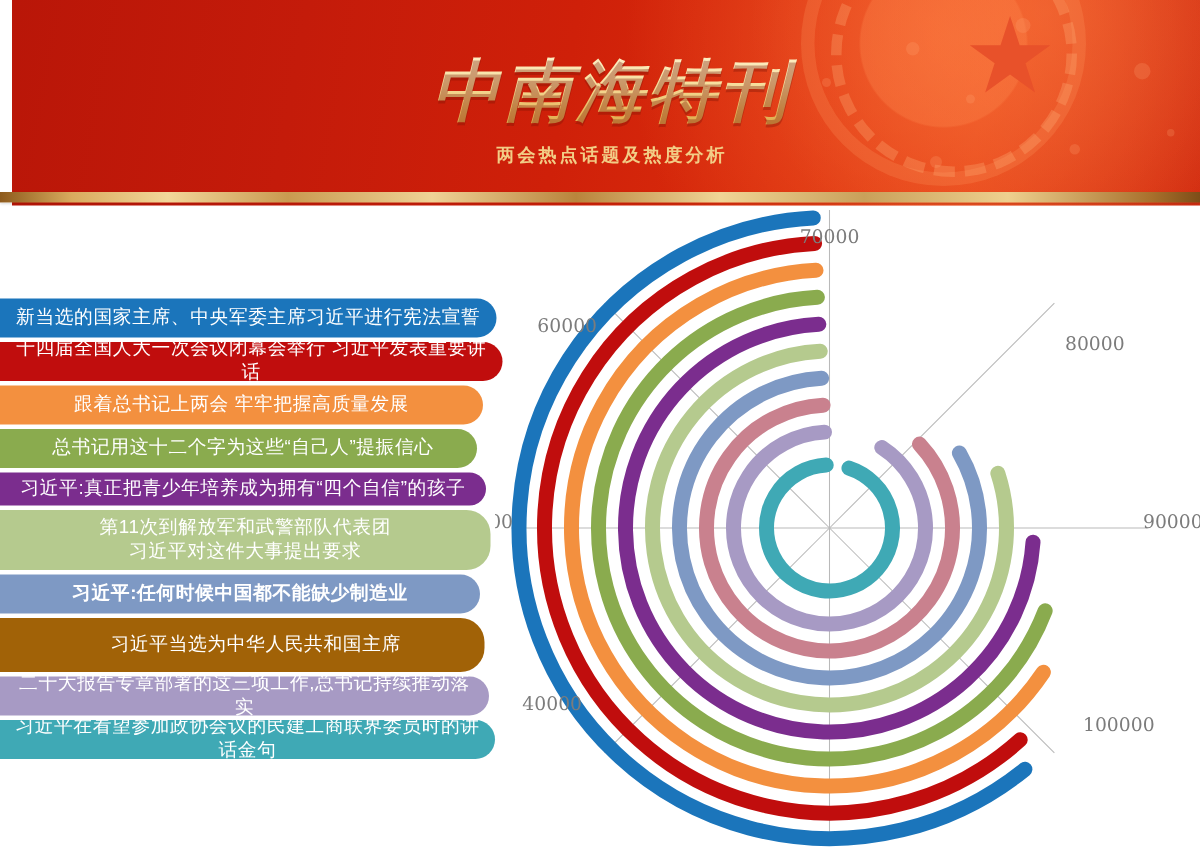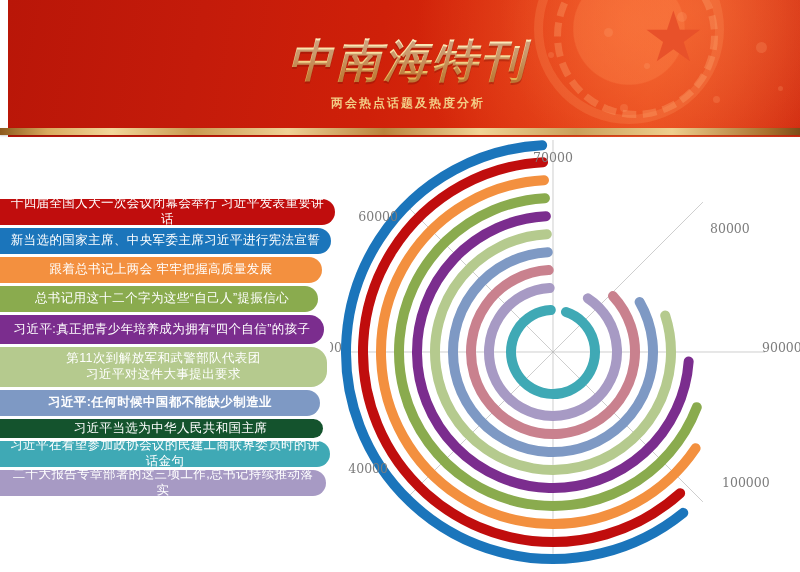--- a/index.html
+++ b/index.html
@@ -108,31 +108,31 @@
     <div class="bokeh b5"></div>
     <div class="bokeh b6"></div>
     <div class="bokeh b7"></div>
     <div class="bokeh b8"></div>
     <div class="h-title">中南海特刊</div>
     <div class="h-sub">两会热点话题及热度分析</div>
   </div>
   <div class="gold-rule"></div>
 
   <div class="legend" id="legend">
+      <div class="pill" style="width: 331px; height: 26px; background: rgb(27, 117, 187);"><span>新当选的国家主席、中央军委主席习近平进行宪法宣誓</span></div>
       <div class="pill" style="width: 335px; height: 26px; background: rgb(192, 13, 13);"><span>十四届全国人大一次会议闭幕会举行 习近平发表重要讲话</span></div>
-      <div class="pill" style="width: 331px; height: 26px; background: rgb(27, 117, 187);"><span>新当选的国家主席、中央军委主席习近平进行宪法宣誓</span></div>
       <div class="pill" style="width: 322px; height: 26px; background: rgb(243, 144, 63);"><span>跟着总书记上两会 牢牢把握高质量发展</span></div>
       <div class="pill" style="width: 318px; height: 26px; background: rgb(138, 171, 78); padding-left: 16px;"><span>总书记用这十二个字为这些“自己人”提振信心</span></div>
-      <div class="pill" style="width: 324px; height: 29px; background: rgb(123, 45, 142); justify-content: center;"><span>习近平:真正把青少年培养成为拥有“四个自信”的孩子</span></div>
+      <div class="pill" style="width: 324px; height: 22px; background: rgb(123, 45, 142); justify-content: center;"><span>习近平:真正把青少年培养成为拥有“四个自信”的孩子</span></div>
       <div class="pill" style="width: 327px; height: 40px; background: rgb(181, 202, 142); justify-content: center;"><span>第11次到解放军和武警部队代表团
 习近平对这件大事提出要求</span></div>
       <div class="pill" style="width: 320px; height: 26px; background: rgb(126, 153, 196); font-weight: bold;"><span>习近平:任何时候中国都不能缺少制造业</span></div>
-      <div class="pill" style="width: 323px; height: 19px; background: #14532d; padding-left: 28px;"><span>习近平当选为中华人民共和国主席</span></div>
+      <div class="pill" style="width: 323px; height: 36px; background: #a16207; padding-left: 28px;"><span>习近平当选为中华人民共和国主席</span></div>
+      <div class="pill" style="width: 326px; height: 26px; background: rgb(167, 154, 196);"><span>二十大报告专章部署的这三项工作,总书记持续推动落实</span></div>
       <div class="pill" style="width: 330px; height: 26px; background: rgb(63, 169, 181);"><span>习近平在看望参加政协会议的民建工商联界委员时的讲话金句</span></div>
-      <div class="pill" style="width: 326px; height: 26px; background: rgb(167, 154, 196);"><span>二十大报告专章部署的这三项工作,总书记持续推动落实</span></div>
     </div>
 
   <div class="chart">
     <svg id="chart-svg" width="470" height="432" viewBox="0 0 470 432">
         <g>
           <line x1="223" y1="212" x2="435" y2="212" stroke="#b9b9b9" stroke-width="0.7"></line>
           <line x1="223" y1="212" x2="372.9066376115481" y2="62.093362388451936" stroke="#b9b9b9" stroke-width="0.7"></line>
           <line x1="223" y1="212" x2="223" y2="0" stroke="#b9b9b9" stroke-width="0.7"></line>
           <line x1="223" y1="212" x2="73.09336238845194" y2="62.09336238845191" stroke="#b9b9b9" stroke-width="0.7"></line>
           <line x1="223" y1="212" x2="11" y2="211.99999999999997" stroke="#b9b9b9" stroke-width="0.7"></line>

